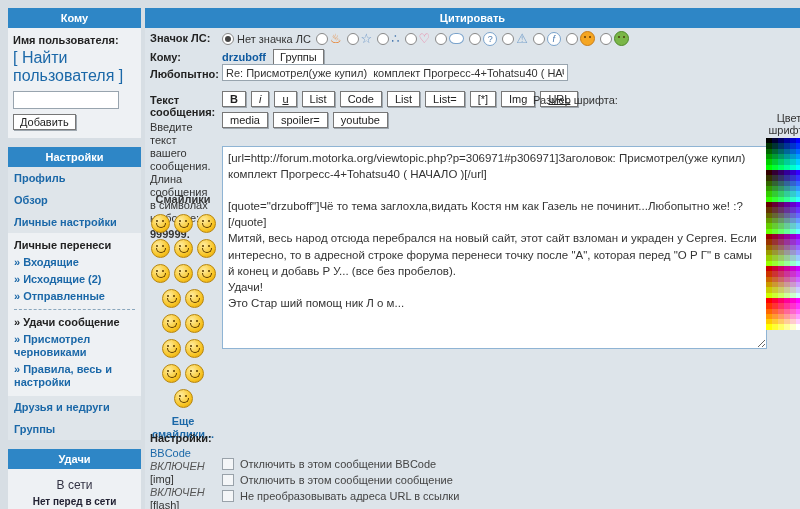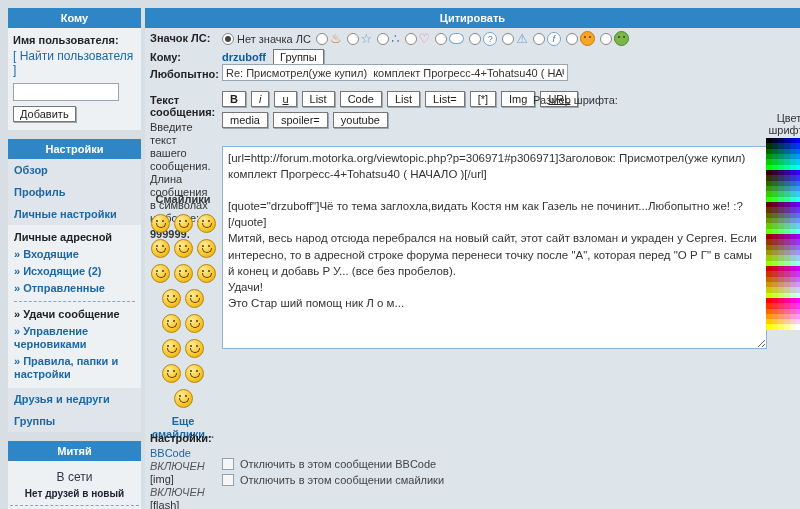--- a/index.html
+++ b/index.html
@@ -4,21 +4,21 @@
 <style>
   html,body{margin:0;padding:0}
   body{position:relative;width:800px;height:509px;overflow:hidden;background:#d7dee4;
        font-family:"Liberation Sans",sans-serif;font-size:11px;color:#333}
   
   .sidebar{position:absolute;left:8px;top:8px;width:133px}
   .box{margin-bottom:9px}
   .box-header{background:#2e86c6;color:#fff;font-weight:bold;text-align:center;padding:4px 0;font-size:11px}
   .to-body{background:#eef1f4;padding:6px 5px 8px 5px}
   .lbl-strong{font-weight:bold;color:#222;font-size:11px}
-  .find-link{color:#1b68a8;font-size:12px;margin:3px 0 6px 0;cursor:pointer}
+  .find-link{color:#1b68a8;font-size:16px;margin:3px 0 6px 0;cursor:pointer}
   .txt-input{width:100px;height:14px;border:1px solid #98a4ae;background:#fff;font-size:11px;display:block;margin-bottom:5px;font-family:"Liberation Sans",sans-serif}
   .gray-btn{background:#fff;border:1px solid #777;box-shadow:1px 1px 0 #9fa8b0;padding:1px 6px;font-size:11px;cursor:pointer;font-family:"Liberation Sans",sans-serif;color:#222}
   .menu-row{padding:5px 6px;background:#dfe5ea;font-weight:bold;color:#1b68a8;cursor:pointer}
   .pm-block{background:#eef1f4;padding:4px 6px 5px 6px}
   .pm-title{font-weight:bold;color:#222;padding:2px 0 3px 0}
   .pm-item{padding:2px 0;font-weight:bold;color:#1b68a8;cursor:pointer;line-height:13px}
   .pm-item.active{color:#222}
   .dashed{border-top:1px dashed #8aa7bd;margin:4px 0}
   .friends-body{background:#eef1f4;text-align:center;padding:7px 2px}
   .friends-label{font-size:12px;color:#334;padding:2px 0}
@@ -87,49 +87,49 @@
       <div class="lbl-strong">Имя пользователя:</div>
       <div class="find-link">[ Найти пользователя ]</div>
       <input class="txt-input" value="" style="">
       <button class="gray-btn">Добавить</button>
     </div>
   </div>
 
   <div class="box">
     <div class="box-header">Настройки</div>
     <div>
+        <div class="menu-row">Профиль</div>
         <div class="menu-row">Обзор</div>
-        <div class="menu-row">Профиль</div>
         <div class="menu-row">Личные настройки</div>
       </div>
     <div class="pm-block">
-      <div class="pm-title">Личные адресной</div>
+      <div class="pm-title">Личные перенеси</div>
       <div>
           <div class="pm-item">» Входящие</div>
           <div class="pm-item">» Исходящие (2)</div>
           <div class="pm-item">» Отправленные</div>
         </div>
       <div class="dashed"></div>
       <div>
           <div class="pm-item active">» Удачи сообщение</div>
-          <div class="pm-item">» Управление черновиками</div>
-          <div class="pm-item">» Правила, папки и настройки</div>
+          <div class="pm-item">» Присмотрел черновиками</div>
+          <div class="pm-item">» Правила, весь и настройки</div>
         </div>
     </div>
     <div>
         <div class="menu-row">Друзья и недруги</div>
         <div class="menu-row">Группы</div>
       </div>
   </div>
 
   <div class="box">
-    <div class="box-header">Митяй</div>
+    <div class="box-header">Удачи</div>
     <div class="friends-body">
       <div class="friends-label">В сети</div>
-      <div class="friends-status">Нет друзей в новый</div>
+      <div class="friends-status">Нет перед в сети</div>
       <div class="dashed"></div>
       <div class="friends-label">Не в сети</div>
 
     </div>
   </div>
 </div>
 
 <div class="main-header">Цитировать</div>
 
 <div class="form">
@@ -276,21 +276,25 @@
       </div>
   </div>
 
   <div class="checks">
       <label class="chk">
         <span class="cb"></span>
         <span>Отключить в этом сообщении BBCode</span>
       </label>
       <label class="chk">
         <span class="cb"></span>
-        <span>Отключить в этом сообщении смайлики</span>
+        <span>Отключить в этом сообщении сообщение</span>
+      </label>
+      <label class="chk">
+        <span class="cb"></span>
+        <span>Не преобразовывать адреса URL в ссылки</span>
       </label>
     </div>
 
   <div class="palette-label">Цвет шрифта</div>
   <div class="palette">
       <div class="pal-row">
         <span class="pal-cell" style="background: rgb(0, 0, 0);"></span>
         <span class="pal-cell" style="background: rgb(0, 0, 51);"></span>
         <span class="pal-cell" style="background: rgb(0, 0, 102);"></span>
         <span class="pal-cell" style="background: rgb(0, 0, 153);"></span>

